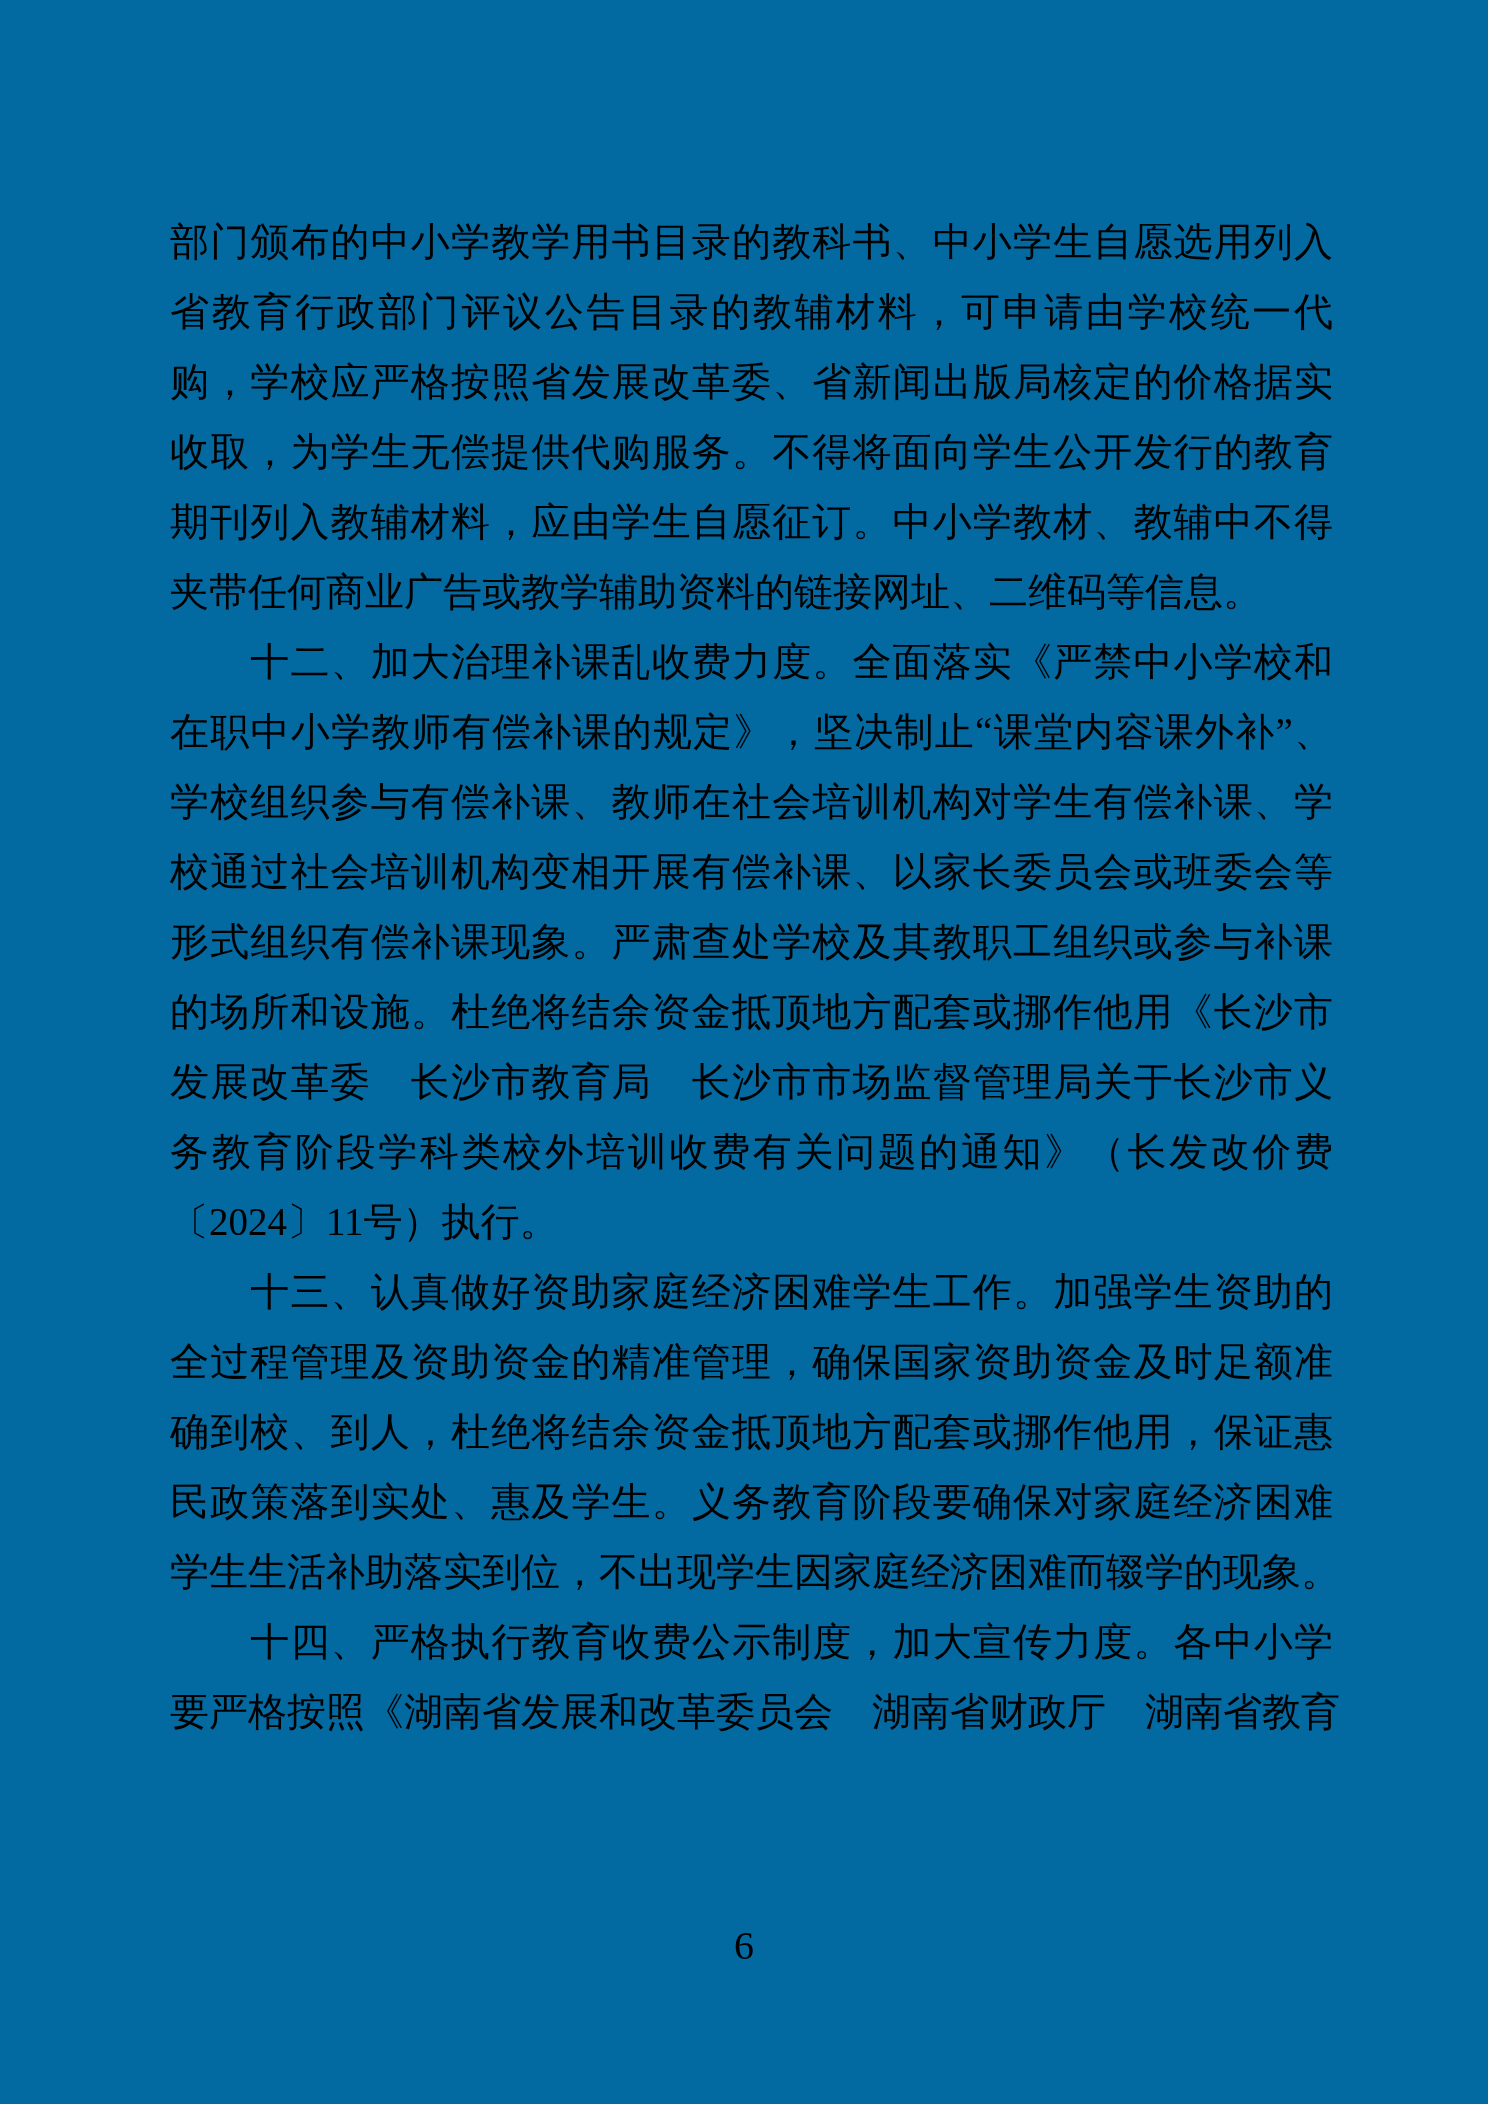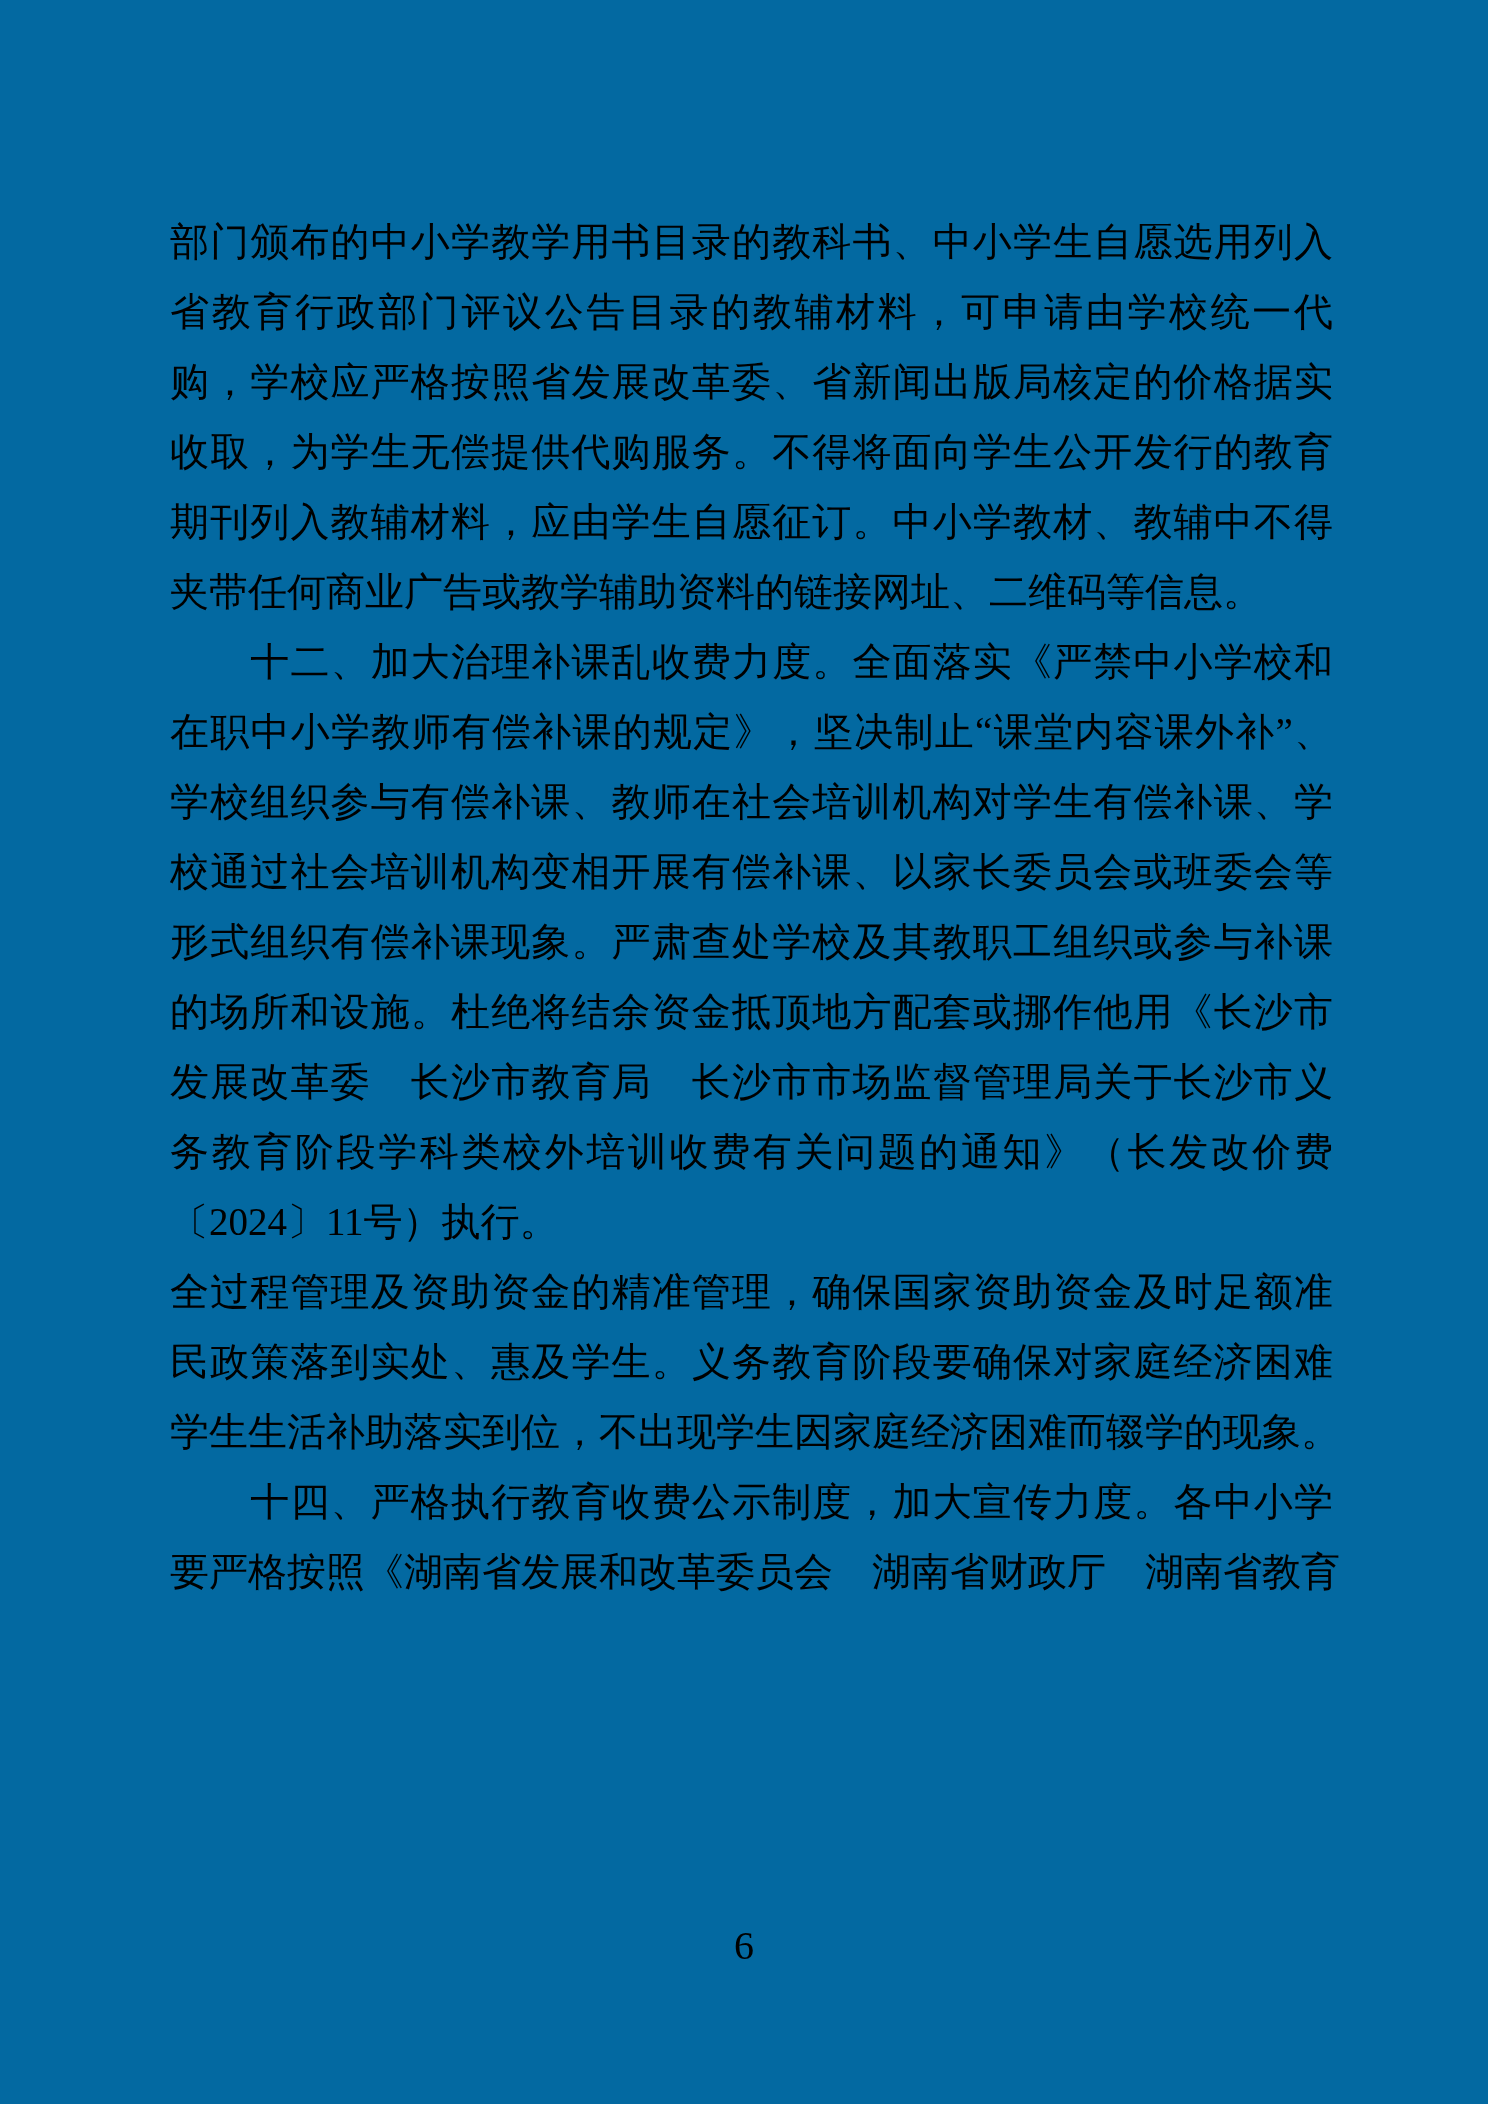--- a/index.html
+++ b/index.html
@@ -60,20 +60,22 @@
     <div class="text-line para-end">夹带任何商业广告或教学辅助资料的链接网址、二维码等信息。</div>
     <div class="text-line">　　十二、加大治理补课乱收费力度。全面落实《严禁中小学校和</div>
     <div class="text-line">在职中小学教师有偿补课的规定》，坚决制止“课堂内容课外补”、</div>
     <div class="text-line">学校组织参与有偿补课、教师在社会培训机构对学生有偿补课、学</div>
     <div class="text-line">校通过社会培训机构变相开展有偿补课、以家长委员会或班委会等</div>
     <div class="text-line">形式组织有偿补课现象。严肃查处学校及其教职工组织或参与补课</div>
     <div class="text-line">的场所和设施。杜绝将结余资金抵顶地方配套或挪作他用《长沙市</div>
     <div class="text-line">发展改革委　长沙市教育局　长沙市市场监督管理局关于长沙市义</div>
     <div class="text-line">务教育阶段学科类校外培训收费有关问题的通知》（长发改价费</div>
     <div class="text-line para-end">〔2024〕11号）执行。</div>
+    <div class="text-line">　　十三、认真做好资助家庭经济困难学生工作。加强学生资助的</div>
     <div class="text-line">全过程管理及资助资金的精准管理，确保国家资助资金及时足额准</div>
+    <div class="text-line">确到校、到人，杜绝将结余资金抵顶地方配套或挪作他用，保证惠</div>
     <div class="text-line">民政策落到实处、惠及学生。义务教育阶段要确保对家庭经济困难</div>
     <div class="text-line para-end">学生生活补助落实到位，不出现学生因家庭经济困难而辍学的现象。</div>
     <div class="text-line">　　十四、严格执行教育收费公示制度，加大宣传力度。各中小学</div>
     <div class="text-line">要严格按照《湖南省发展和改革委员会　湖南省财政厅　湖南省教育</div>
   </div>
   <div class="page-number">6</div>
 </div>
 
 </body></html>

